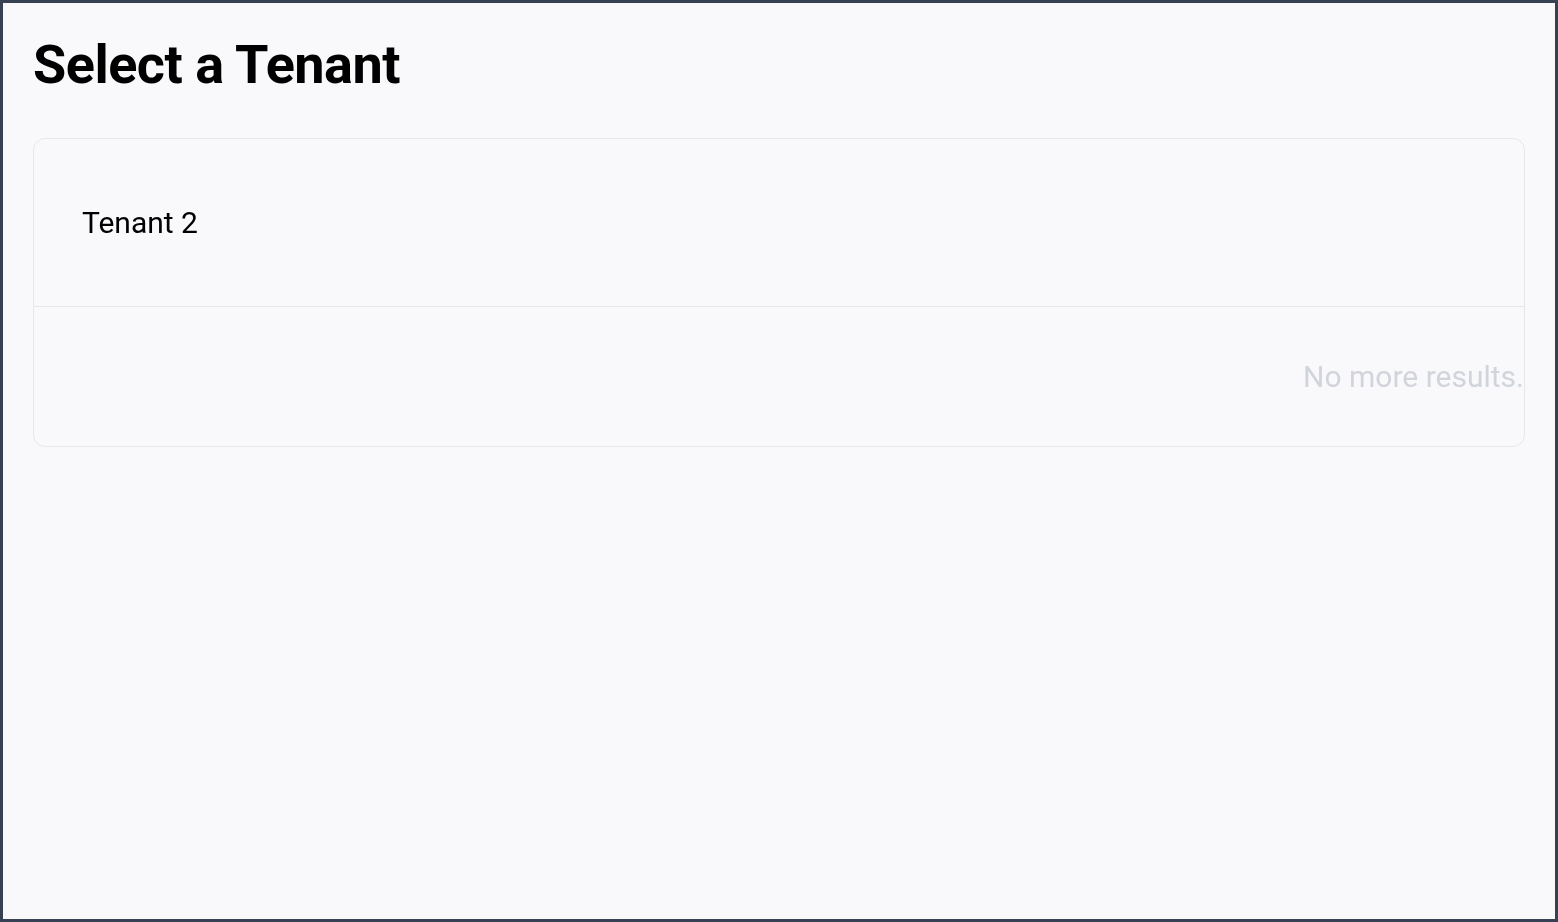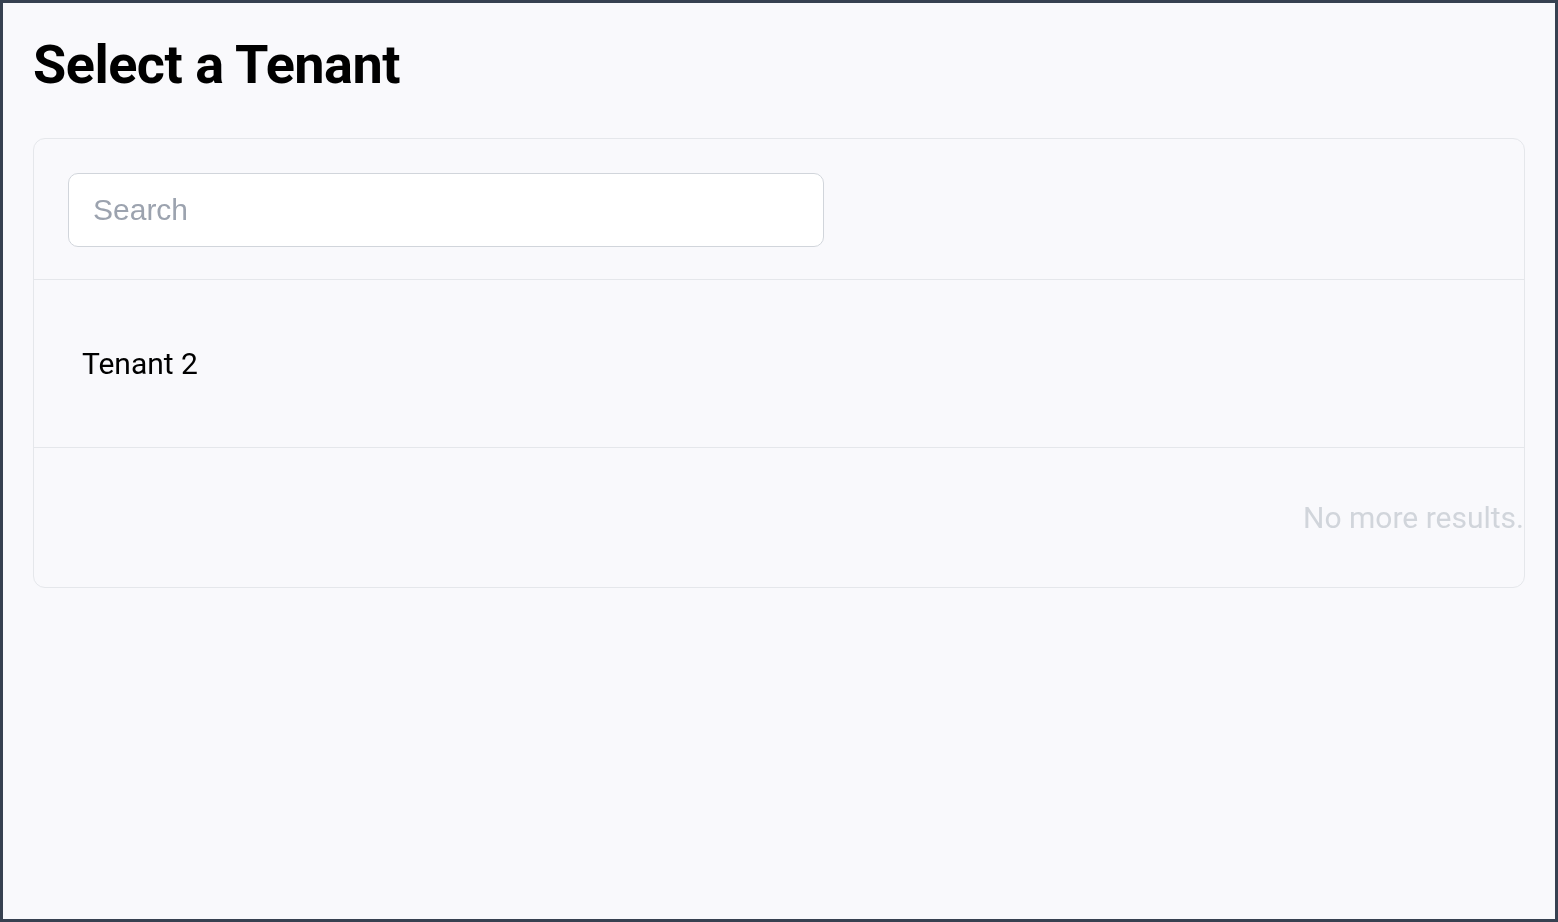--- a/index.html
+++ b/index.html
@@ -78,23 +78,20 @@
       font-weight: 400;
     }
   </style>
 </head>
 <body>
 
 <div class="container">
   <h1 class="page-title">Select a Tenant</h1>
 
   <div class="card">
-    <div class="search-section">
-      <input type="text" class="search-input" placeholder="Search" style="">
-    </div>
 
 
     <div class="list-item">
       <span class="list-item-label">Tenant 2</span>
     </div>
 
     <div class="no-more-results">No more results.</div>
   </div>
 </div>
 

